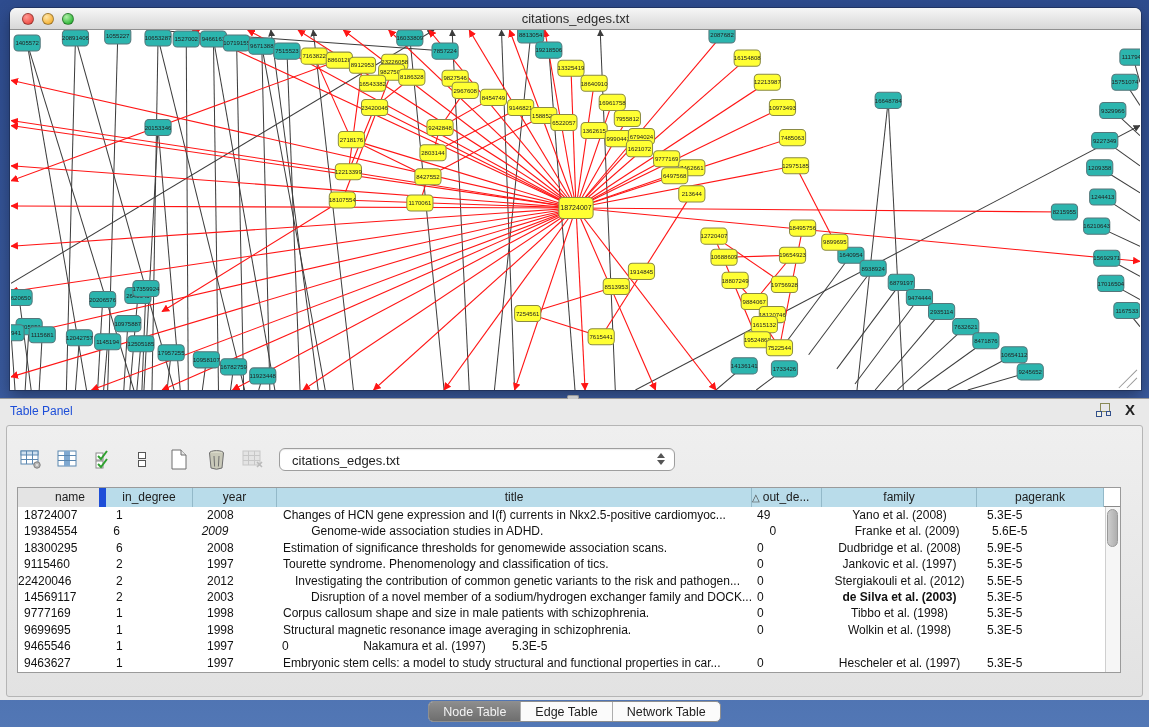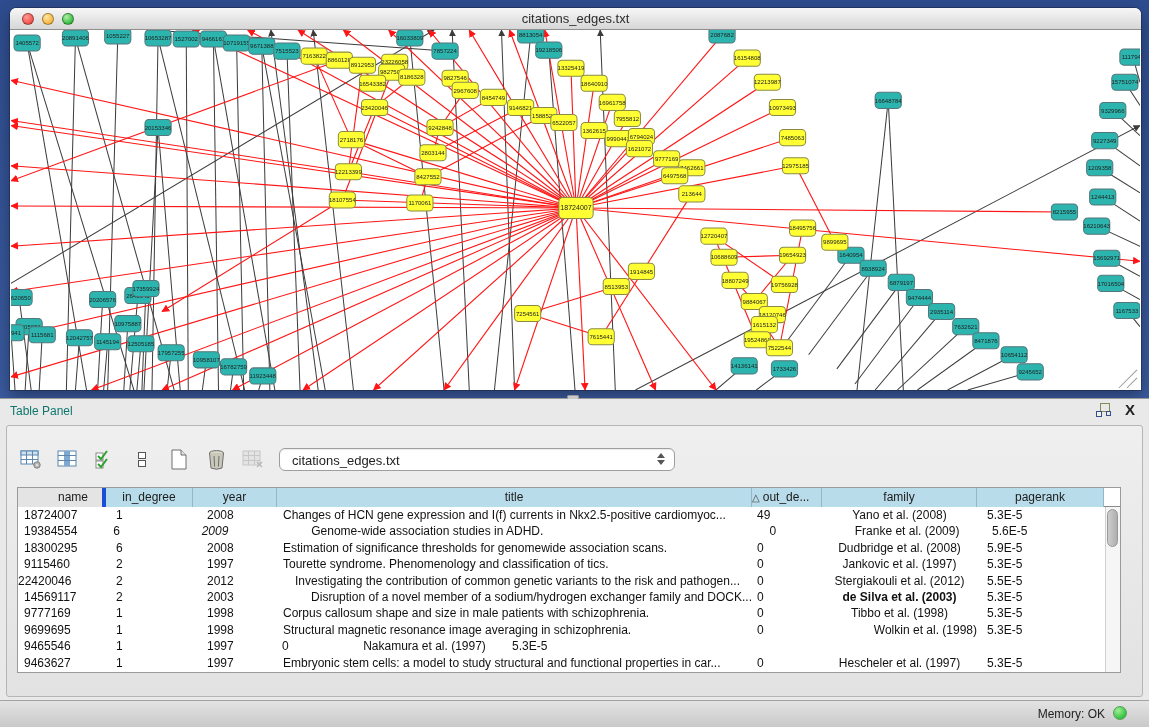--- a/index.html
+++ b/index.html
@@ -26,21 +26,21 @@
   .nt { fill:#2cb5ae; stroke:#55767a; stroke-width:1; }
   .nl { font-size:6px; fill:#222; text-anchor:middle; font-family:"Liberation Sans",sans-serif; }
   .nlh { font-size:7px; }
   .grip { stroke:#9a9a9a; stroke-width:1; }
 
   
   .table-panel { position:absolute; left:0; top:398px; width:1149px; height:302px;
     background:#e9e9e9; border-top:1px solid #9a9a9a; }
   .split-handle { position:absolute; left:567px; top:-4px; width:12px; height:4px; background:#c9c9c9; border:1px solid #9a9a9a; border-bottom:none; border-radius:2px 2px 0 0; }
   .tp-header { position:absolute; left:0; right:0; top:0; height:24px; }
-  .tp-title { position:absolute; left:10px; top:5px; font-size:12px; color:#0f766e; }
+  .tp-title { position:absolute; left:10px; top:5px; font-size:12px; color:#1d4ed8; }
   .tp-actions { position:absolute; right:14px; top:3px; display:flex; gap:14px; align-items:center; }
   .tp-float svg { display:block; }
   .tp-close { font-size:15px; font-weight:bold; color:#222; line-height:16px; cursor:default; }
   .tp-inner { position:absolute; left:6px; right:6px; top:26px; height:272px;
     background:linear-gradient(#efefef,#e2e2e2); border:1px solid #b5b5b5; border-radius:3px; }
 
   .toolbar { position:absolute; left:12px; top:18px; height:30px; display:flex; gap:13px; align-items:center; }
   .tbtn { width:24px; height:24px; display:flex; align-items:center; justify-content:center; }
   .fx { font-family:"Liberation Serif", serif; font-style:italic; font-weight:bold; font-size:14px; color:#222; }
   .combo { position:absolute; left:272px; top:22px; width:396px; height:23px; background:#fff;
@@ -48,21 +48,21 @@
   .combo-value { position:absolute; left:12px; top:4px; font-size:13px; color:#222; }
   .combo-arrows { position:absolute; right:9px; top:4px; display:flex; flex-direction:column; gap:2px; }
   .tri-up { width:0; height:0; border-left:4px solid transparent; border-right:4px solid transparent; border-bottom:5px solid #555; }
   .tri-dn { width:0; height:0; border-left:4px solid transparent; border-right:4px solid transparent; border-top:5px solid #555; }
 
   .table-wrap { position:absolute; left:10px; top:61px; width:1104px; height:186px;
     background:#fff; border:1px solid #9a9a9a; }
   .thead { display:flex; height:19px; border-bottom:1px solid #8a8a8a; }
   .th { height:19px; font-size:12px; color:#1c1c1c; line-height:18px; background:#b9dcea;
     border-right:1px solid #93b9c9; overflow:hidden; white-space:nowrap; }
-  .th.gray { background:#e4e4e4; border-right:4px solid #1d4ed8; }
+  .th.gray { background:#e4e4e4; border-right:7px solid #1d4ed8; }
   .th .sort-tri { font-size:10px; color:#444; margin-right:3px; }
   .tbody { position:absolute; left:0; top:19px; right:15px; bottom:0; overflow:hidden; }
   .tr { display:flex; height:16.4px; }
   .td { font-size:12px; color:#111; line-height:16px; overflow:hidden; white-space:nowrap; }
   .vscroll { position:absolute; right:0; top:19px; width:15px; bottom:0; background:#f6f6f6; border-left:1px solid #cfcfcf; }
   .vthumb { position:absolute; left:1px; top:2px; width:11px; height:38px; border-radius:6px;
     background:linear-gradient(90deg,#cdcdcd,#aeaeae); border:1px solid #989898; }
 
   .tabs { position:absolute; left:0; right:0; top:275px; display:flex; justify-content:center; }
   .seg-group { display:flex; border:1px solid #8f8f8f; border-radius:5px; overflow:hidden; background:#fbfbfb; height:21px; }
@@ -629,21 +629,21 @@
               <div class="td" style="width: 70px; text-align: left; padding-left: 5px;">0</div>
               <div class="td" style="width: 155px; text-align: center; padding-left: 0px;">Tibbo et al. (1998)</div>
               <div class="td" style="width: 127px; text-align: left; padding-left: 10px;">5.3E-5</div>
             </div>
             <div class="tr">
               <div class="td" style="width: 88px; text-align: left; padding-left: 6px;">9699695</div>
               <div class="td" style="width: 87px; text-align: left; padding-left: 10px;">1</div>
               <div class="td" style="width: 84px; text-align: left; padding-left: 14px;">1998</div>
               <div class="td" style="width: 475px; text-align: left; padding-left: 6px;">Structural magnetic resonance image averaging in schizophrenia.</div>
               <div class="td" style="width: 70px; text-align: left; padding-left: 5px;">0</div>
-              <div class="td" style="width: 155px; text-align: right; padding-left: 0px;">Wolkin et al. (1998)</div>
+              <div class="td" style="width: 155px; text-align: center; padding-left: 0px;">Wolkin et al. (1998)</div>
               <div class="td" style="width: 127px; text-align: left; padding-left: 10px;">5.3E-5</div>
             </div>
             <div class="tr">
               <div class="td" style="width: 88px; text-align: left; padding-left: 6px;">9465546</div>
               <div class="td" style="width: 87px; text-align: left; padding-left: 10px;">1</div>
               <div class="td" style="width: 84px; text-align: left; padding-left: 14px;">1997</div>
               <div class="td" style="width: 70px; text-align: left; padding-left: 5px;">0</div>
               <div class="td" style="width: 155px; text-align: center; padding-left: 0px;">Nakamura et al. (1997)</div>
               <div class="td" style="width: 127px; text-align: left; padding-left: 10px;">5.3E-5</div>
             </div>
@@ -665,18 +665,14 @@
       <div class="tabs">
         <div class="seg-group">
           <div class="seg sel">Node Table</div>
           <div class="seg">Edge Table</div>
           <div class="seg">Network Table</div>
         </div>
       </div>
     </div>
   </div>
 
-  <div class="status-bar">
-    <span class="mem-label">Memory: OK</span>
-    <span class="mem-dot"></span>
-  </div>
 
 </div>
 
 </body></html>

